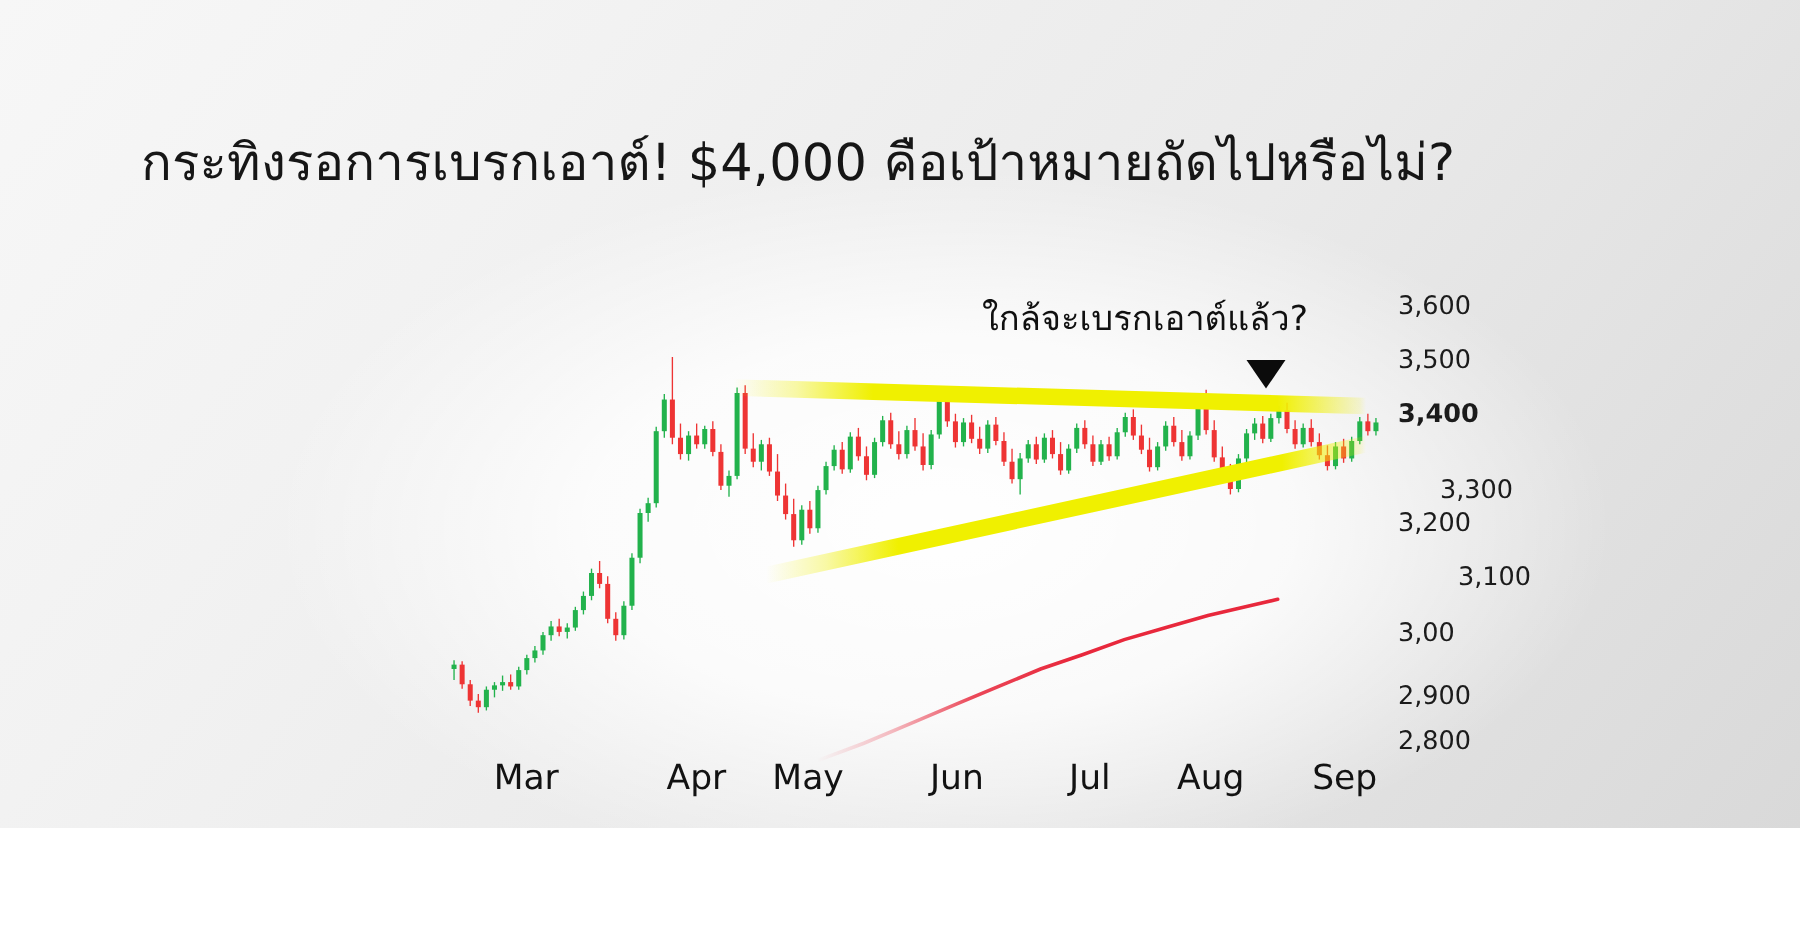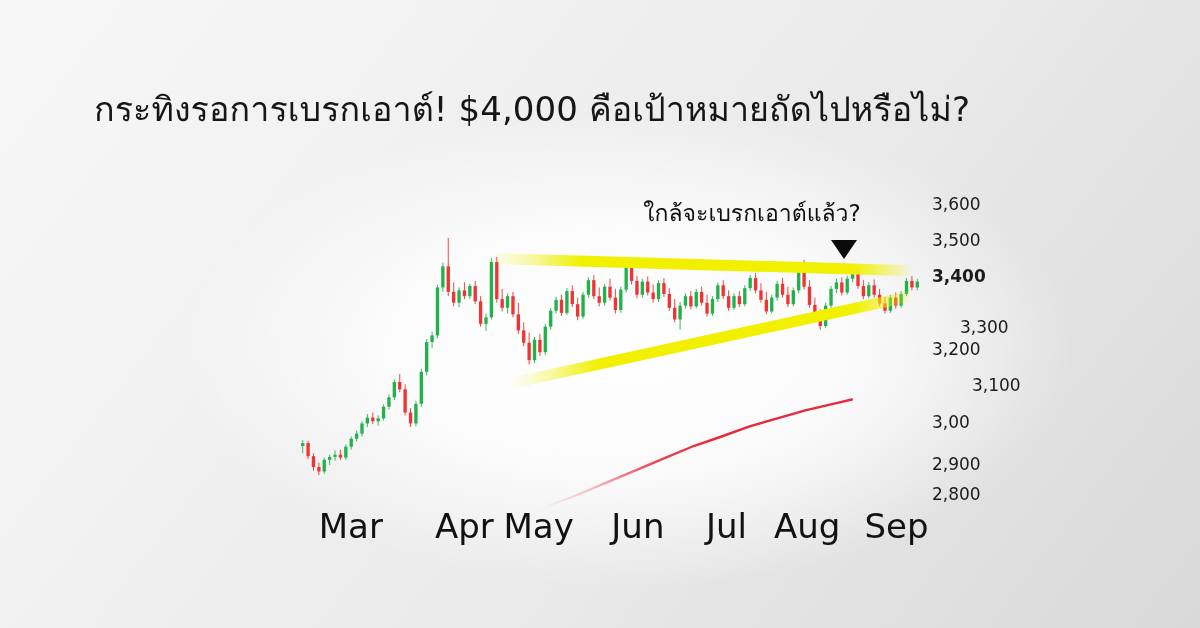--- a/index.html
+++ b/index.html
@@ -8,21 +8,21 @@
   }
   body {
     width: 1200px;
     height: 628px;
     overflow: hidden;
     font-family: "DejaVu Sans", "Liberation Sans", sans-serif;
   }
   #stage {
     position: relative;
     width: 1200px;
-    height: 628px;
+    height: 552px;
     background:
       radial-gradient(ellipse 620px 330px at 628px 350px, rgba(255,255,255,0.98) 0%, rgba(255,255,255,0.80) 38%, rgba(255,255,255,0.0) 72%),
       linear-gradient(128deg, #f7f7f7 0%, #f2f2f2 26%, #eaeaea 58%, #e0e0e0 82%, #d9d9d9 100%);
   }
 
   
   #headline {
     position: absolute;
     left: 94px;
     top: 87px;
@@ -50,21 +50,21 @@
     height: 320px;
   }
   #plot svg { display: block; }
 
   
   #annotation {
     position: absolute;
     left: 332px;
     top: 8px;
     width: 240px;
-    text-align: center;
+    text-align: right;
     font-size: 23px;
     line-height: 30px;
     color: #101010;
     white-space: nowrap;
   }
   #annotation-arrow {
     position: absolute;
     left: 531px;
     top: 50px;
     width: 0;
@@ -92,21 +92,21 @@
   #x-axis {
     position: absolute;
     left: 0;
     top: 316px;
     width: 640px;
     height: 40px;
   }
   .x-tick {
     position: absolute;
     top: 0;
-    font-size: 34px;
+    font-size: 23px;
     color: #121212;
     white-space: nowrap;
     transform: translateX(-50%);
   }
 </style>
 </head>
 <body>
 
 <div id="stage">
 

